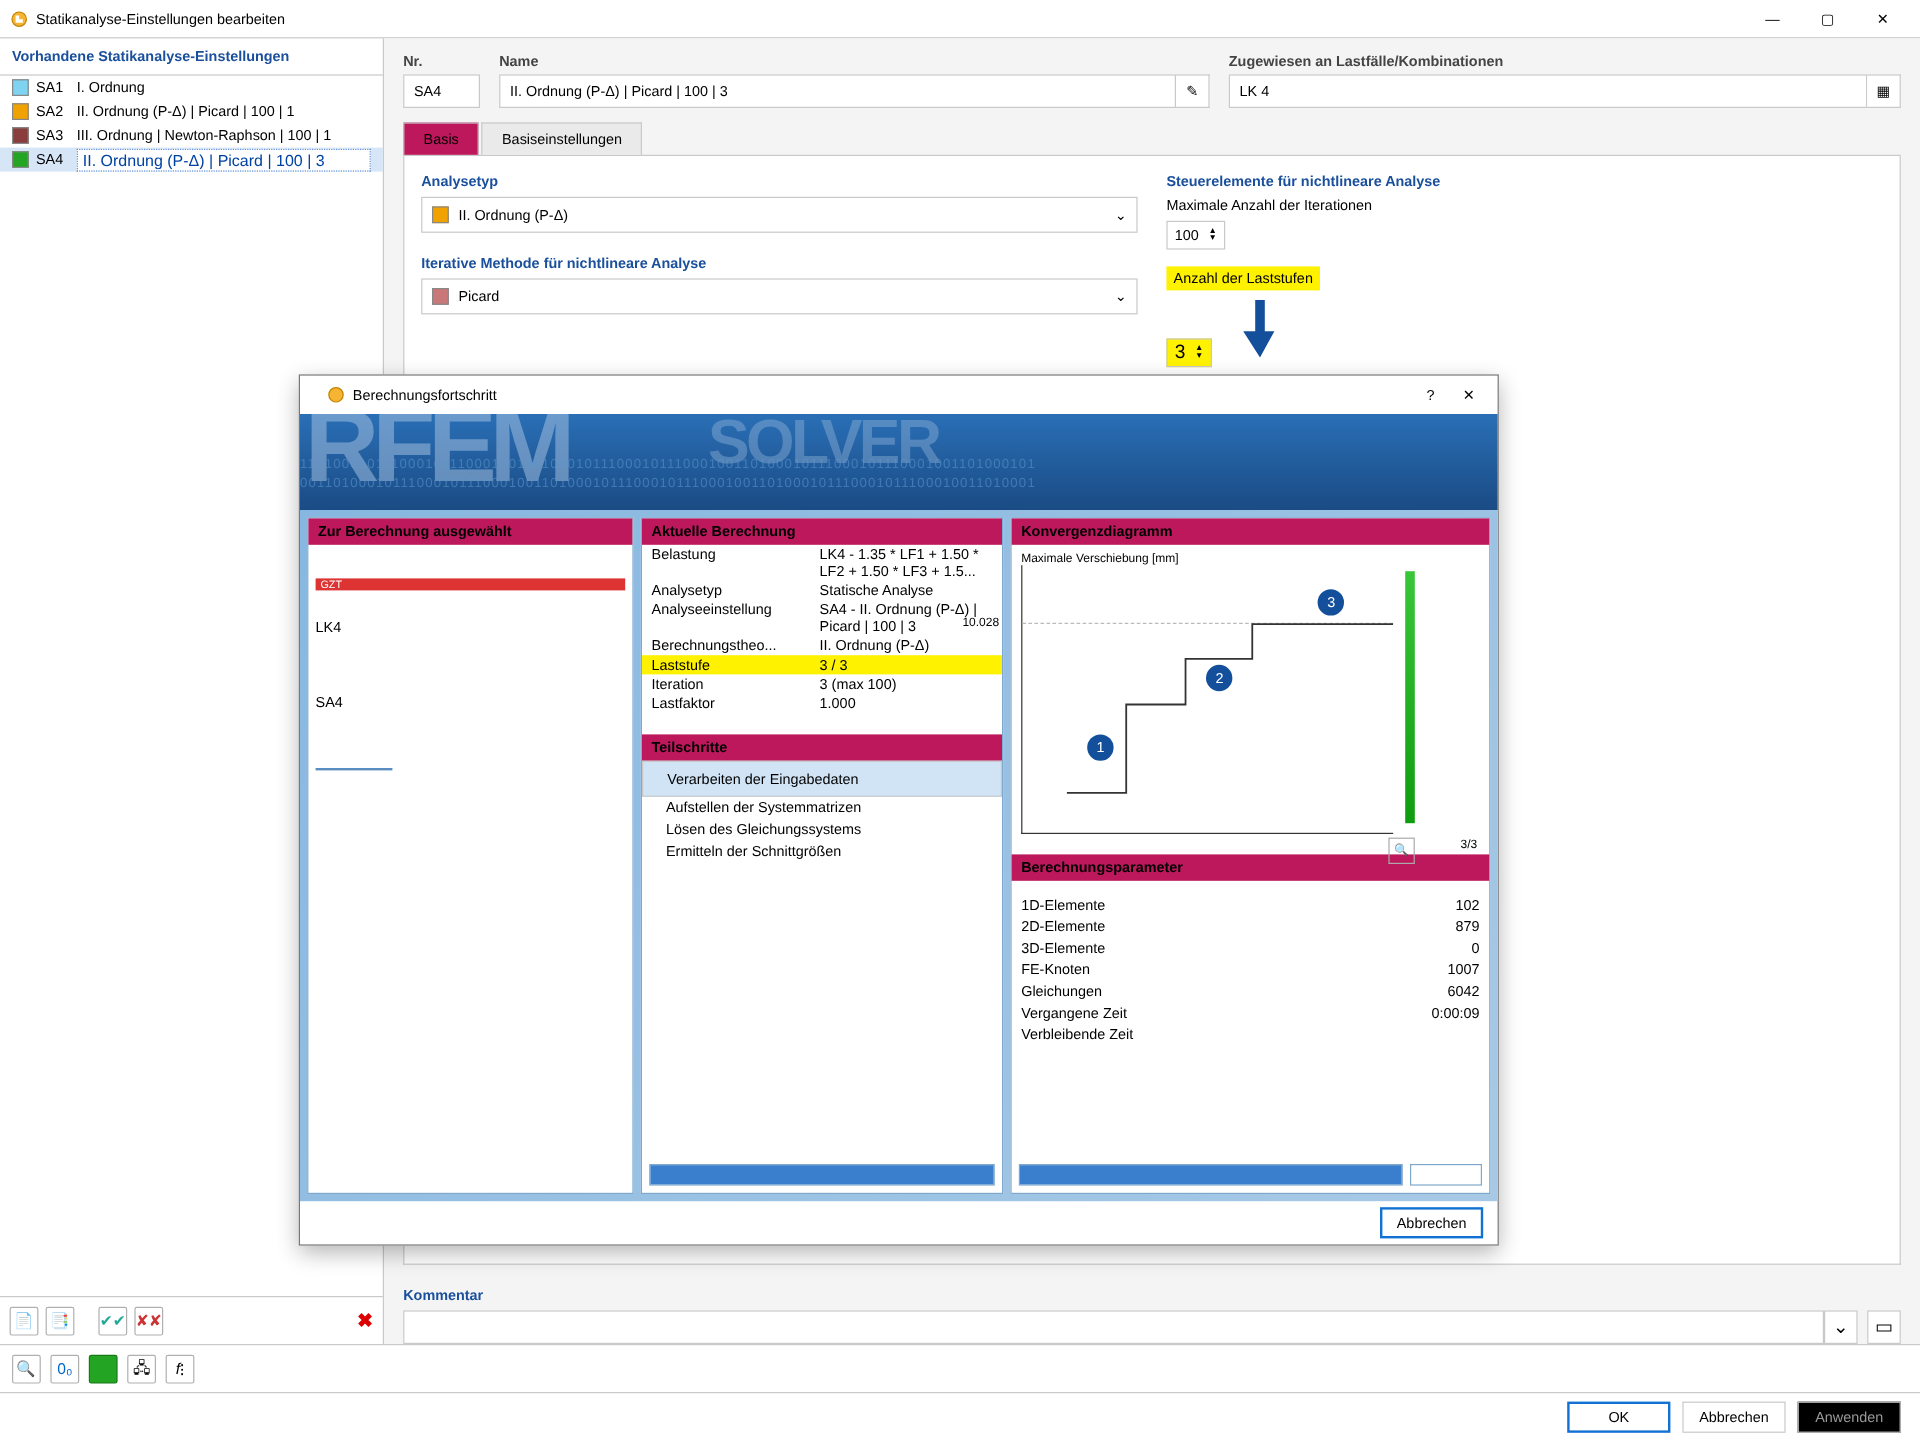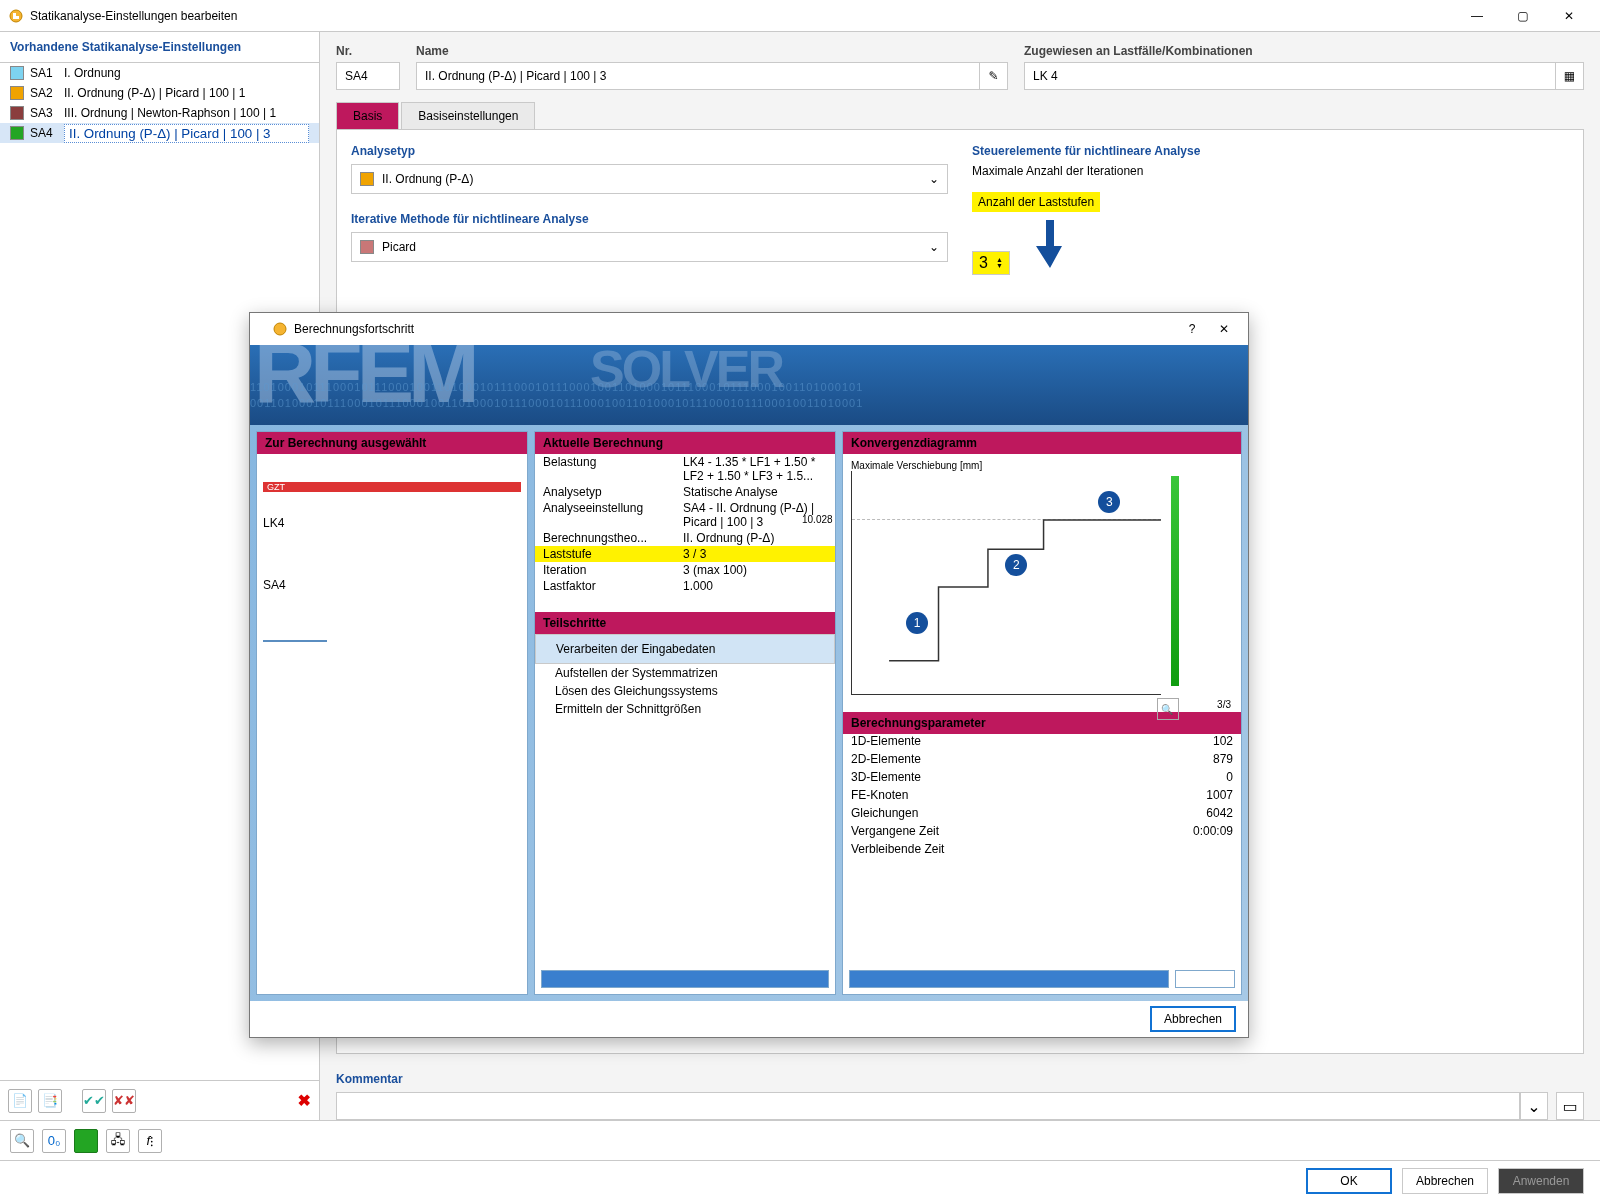--- a/index.html
+++ b/index.html
@@ -73,21 +73,21 @@
 .kommentar-block{margin:18px 16px 0;}
 .komm-input{display:flex;}
 .komm-input .txt{flex:1;}
 .extbtn{width:28px;margin-left:8px;border:1px solid var(--border);background:#fff;display:flex;align-items:center;justify-content:center;}
 
 
 .statusbar{height:40px;border-top:1px solid var(--border);display:flex;align-items:center;gap:8px;padding:0 10px;}
 .btnrow{height:40px;border-top:1px solid var(--border);display:flex;align-items:center;justify-content:flex-end;gap:10px;padding:0 16px;}
 .dlgbtn{height:26px;min-width:86px;border:1px solid var(--border);background:#fff;font-size:12px;}
 .dlgbtn.primary{border:2px solid #1172d3;}
-.dlgbtn.disabled{color:#999;background:#404040;}
+.dlgbtn.disabled{color:#999;background:#000000;}
 
 
 .progress-dlg{position:absolute;left:249px;top:312px;width:1000px;height:726px;border:1px solid #777;background:#fff;box-shadow:0 6px 18px rgba(0,0,0,.3);display:flex;flex-direction:column;}
 .pd-title{height:32px;display:flex;align-items:center;font-size:12px;padding:0 8px;margin-left:14px;}
 .pd-title .spacer{flex:1;}
 .pd-banner{height:80px;background:linear-gradient(180deg,#2a6fb6 0%,#1a4b84 100%);position:relative;overflow:hidden;color:#5d98cf;}
 .pd-banner .big{position:absolute;left:4px;top:-22px;font-size:86px;font-weight:800;color:#abc6e4;opacity:.5;letter-spacing:-6px;}
 .pd-banner .big2{position:absolute;left:340px;top:-6px;font-size:52px;font-weight:800;color:#abc6e4;opacity:.35;letter-spacing:-3px;}
 .pd-banner .bits{position:absolute;left:0;right:0;top:36px;font-size:11px;letter-spacing:1px;white-space:nowrap;opacity:.55;}
 .pd-banner .bits2{top:52px;}
@@ -102,21 +102,21 @@
 .tag{background:#d33;color:#fff;font-size:9px;padding:0 4px;}
 .bar{width:64px;height:12px;border:1px solid #5a8dc0;background:#fff;position:relative;}
 .bar .fill{position:absolute;inset:0;background:#4a90d9;}
 .kv{font-size:12px;display:flex;padding:1px 8px;}
 .kv .k{width:140px;}
 .kv .v{flex:1;}
 .kv.hl{background:var(--yellow-hl);}
 .substeps{font-size:12px;}
 .substeps .sub{padding:2px 20px;}
 .substeps .sub.sel{background:#d1e4f5;}
-.params{font-size:12px;padding:0 8px;}
+.params{font-size:12px;padding:13px 8px;}
 .params .pr{display:flex;height:18px;}
 .params .pr .pk{flex:1;}
 .params .pr .pv{width:70px;text-align:right;}
 .pd-prog{height:18px;border:1px solid #7fa8cc;background:#fff;margin-top:6px;}
 .pd-prog .pfill{height:100%;background:#3a7fce;}
 .pd-foot{height:36px;display:flex;align-items:center;justify-content:flex-end;padding:0 12px;}
 .pd-foot .dlgbtn{border:2px solid #1172d3;}
 
 
 .convwrap{padding:6px 8px 2px;font-size:10px;}
@@ -221,20 +221,29 @@
         <div class="sel">
           <span class="sel-sw" id="iter-sw" style="background: rgb(201, 119, 119);"></span>
           <span>Picard</span>
           <span class="chev">⌄</span>
         </div>
       </div>
 
       <div class="tb-right">
         <div class="grouphead">Steuerelemente für nichtlineare Analyse</div>
         <div class="ctrlrow">Maximale Anzahl der Iterationen</div>
+        <div class="ctrlrow">
+          <span class="spin">
+            <span>100</span>
+            <span class="arrows">
+                <span>▲</span>
+                <span>▼</span>
+              </span>
+          </span>
+        </div>
         <div class="ctrlrow hl" style="margin-top:14px;padding:3px 6px;display:inline-block;">Anzahl der Laststufen</div><br>
         <span class="spin hl" style="margin-top:4px;">
           <span>3</span>
           <span class="arrows">
               <span>▲</span>
               <span>▼</span>
             </span>
         </span>
         <svg class="arrow-down" viewBox="0 0 28 48">
           <path d="M10 0h8v26h8L14 48 0 26h10z" fill="#144f9c"></path>

